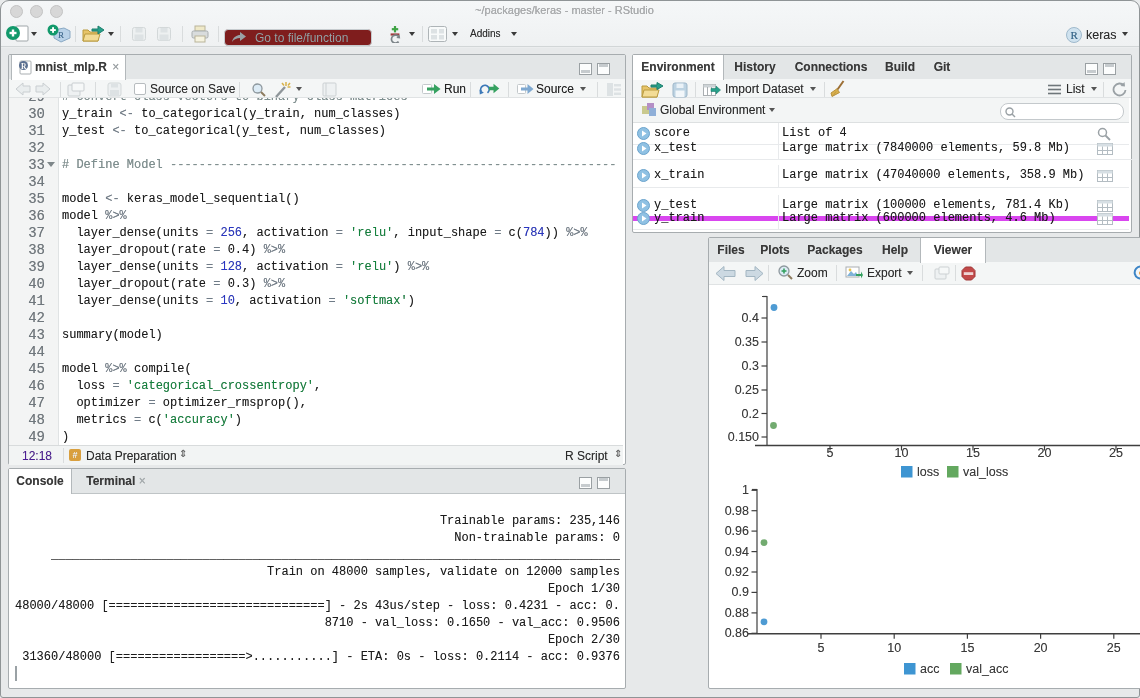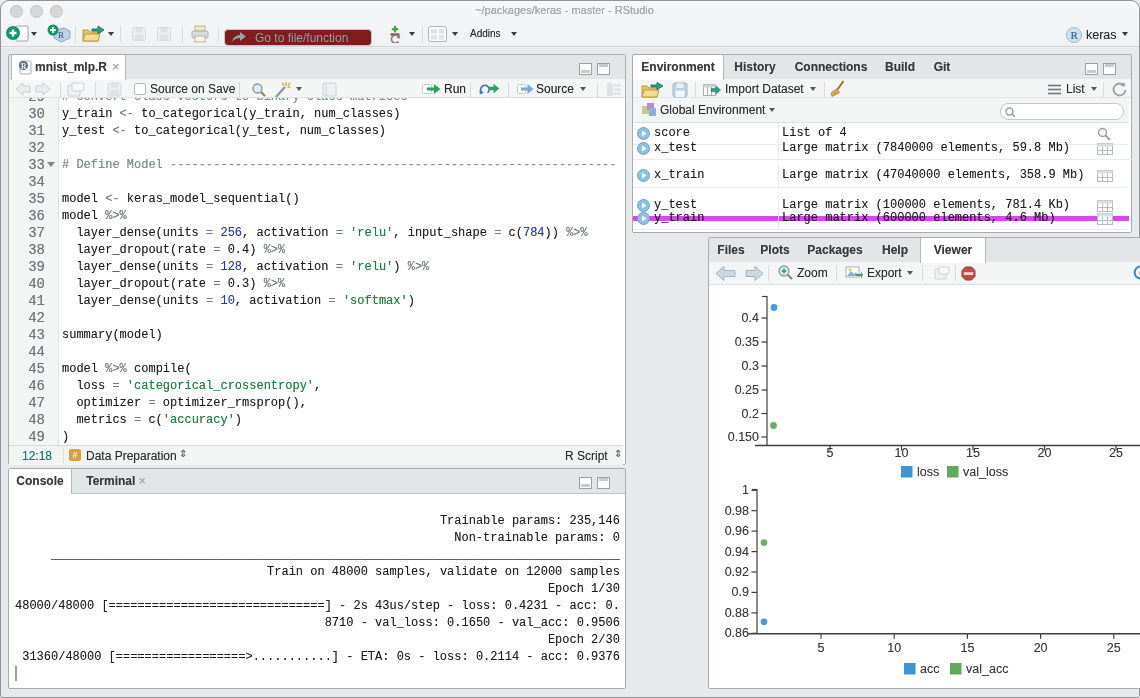--- a/index.html
+++ b/index.html
@@ -224,21 +224,21 @@
 summary(model)
 
 model <span class="op">%&gt;%</span> compile(
   loss <span class="op">=</span> <span class="st">'categorical_crossentropy'</span>,
   optimizer <span class="op">=</span> optimizer_rmsprop(),
   metrics <span class="op">=</span> c(<span class="st">'accuracy'</span>)
 )</pre>
  </div>
 
  <div class="abs" style="left:0;top:390px;width:614px;height:19px;background:#f2f4f4;border-top:1px solid #d8dbdc;">
-  <div class="btxt" style="left:13px;top:3px;color:#0f766e;">12:18</div>
+  <div class="btxt" style="left:13px;top:3px;color:#4c1d95;">12:18</div>
   <div class="sep" style="left:54px;top:2px;height:15px"></div>
   <div class="abs" style="left:60px;top:3px;width:12px;height:12px;background:#d99f3e;border-radius:2px;color:#fff;font-size:9px;text-align:center;line-height:12px;font-weight:bold;">#</div>
   <div class="btxt" style="left:77px;top:3px;">Data Preparation</div>
   <div class="btxt" style="left:170px;top:2px;color:#666;font-size:10px;">⇕</div>
   <div class="btxt" style="left:556px;top:3px;">R Script</div>
   <div class="btxt" style="left:605px;top:2px;color:#666;font-size:10px;">⇕</div>
  </div>
 </div>
 
 <div class="panel" id="con" style="left:8px;top:468px;width:616px;height:219px;">

